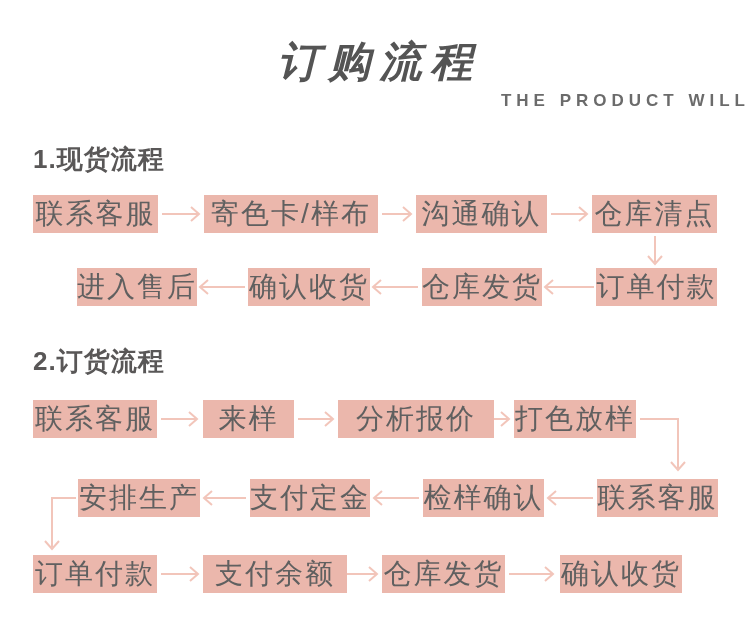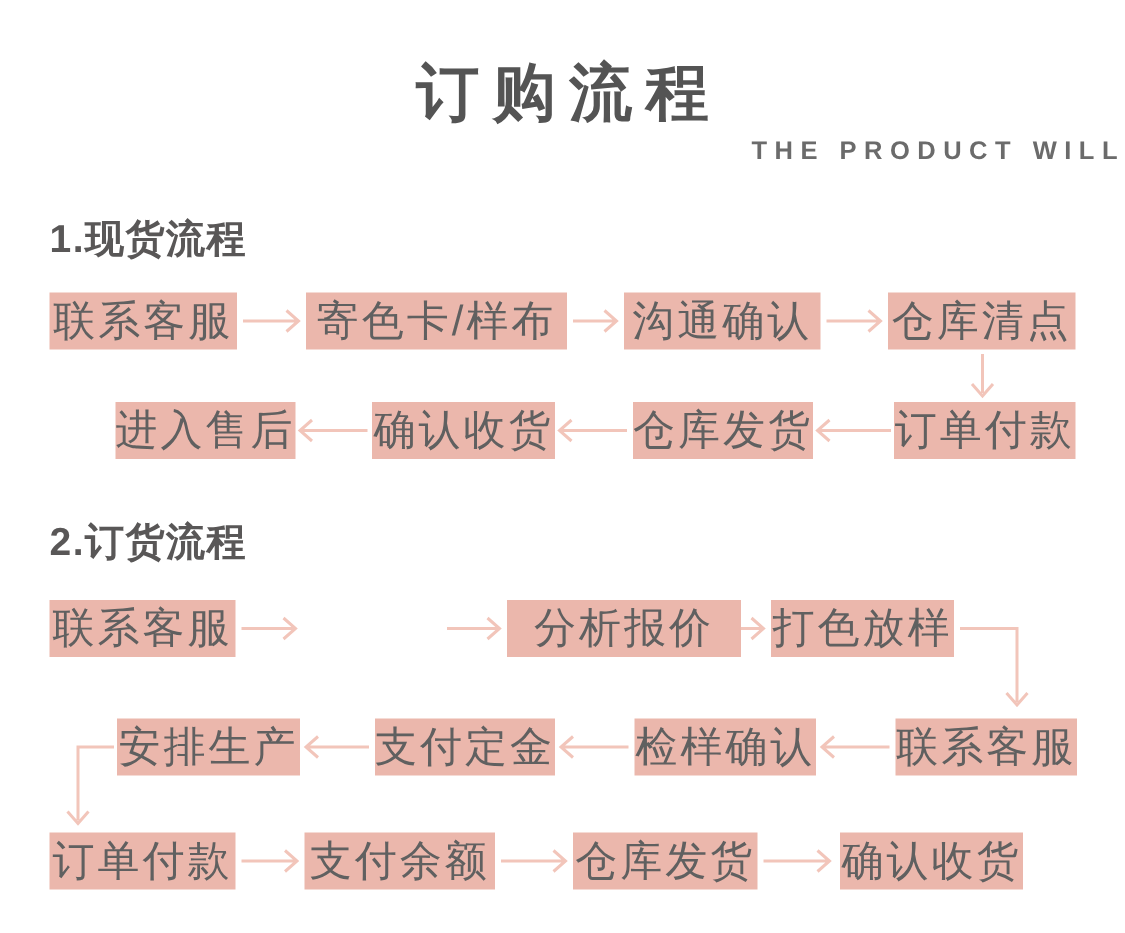--- a/index.html
+++ b/index.html
@@ -9,20 +9,21 @@
     background:#ffffff;
     font-family:"Liberation Sans","DejaVu Sans",sans-serif;
     overflow:hidden;
   }
   .page-title{
     position:absolute;left:0;top:34px;width:750px;
     text-align:center;
     font-size:42px;font-weight:bold;
     letter-spacing:9px;text-indent:9px;
     color:#545454;
+    font-style:italic;
   }
   .page-subtitle{
     position:absolute;left:0;top:91px;width:750px;
     text-align:right;
     font-size:17px;font-weight:bold;
     letter-spacing:5px;text-indent:5px;
     color:#6b6b6b;
   }
   .section-heading{
     position:absolute;left:33px;
@@ -93,26 +94,27 @@
   <div class="node" style="left:204px;top:195px;width:174px">寄色卡/样布</div>
   <div class="node" style="left:416px;top:195px;width:131px">沟通确认</div>
   <div class="node" style="left:77px;top:268px;width:120px">进入售后</div>
 
   <div class="node" style="left:592px;top:195px;width:125px">仓库清点</div>
   <div class="node" style="left:248px;top:268px;width:122px">确认收货</div>
   <div class="node" style="left:422px;top:268px;width:120px">仓库发货</div>
   <div class="node" style="left:596px;top:268px;width:121px">订单付款</div>
 
   <div class="node" style="left:33px;top:400px;width:124px">联系客服</div>
+  <div class="node" style="left:203px;top:400px;width:91px">来样</div>
   <div class="node" style="left:338px;top:400px;width:156px">分析报价</div>
   <div class="node" style="left:514px;top:400px;width:122px">打色放样</div>
 
   <div class="node" style="left:78px;top:479px;width:122px">安排生产</div>
   <div class="node" style="left:250px;top:479px;width:120px">支付定金</div>
   <div class="node" style="left:423px;top:479px;width:121px">检样确认</div>
   <div class="node" style="left:597px;top:479px;width:121px">联系客服</div>
 
   <div class="node" style="left:33px;top:555px;width:124px">订单付款</div>
-  <div class="node" style="left:203px;top:555px;width:127px">支付余额</div>
+  <div class="node" style="left:203px;top:555px;width:144px">支付余额</div>
   <div class="node" style="left:382px;top:555px;width:123px">仓库发货</div>
   <div class="node" style="left:560px;top:555px;width:122px">确认收货</div>
 
 </div>
 
 </body></html>

